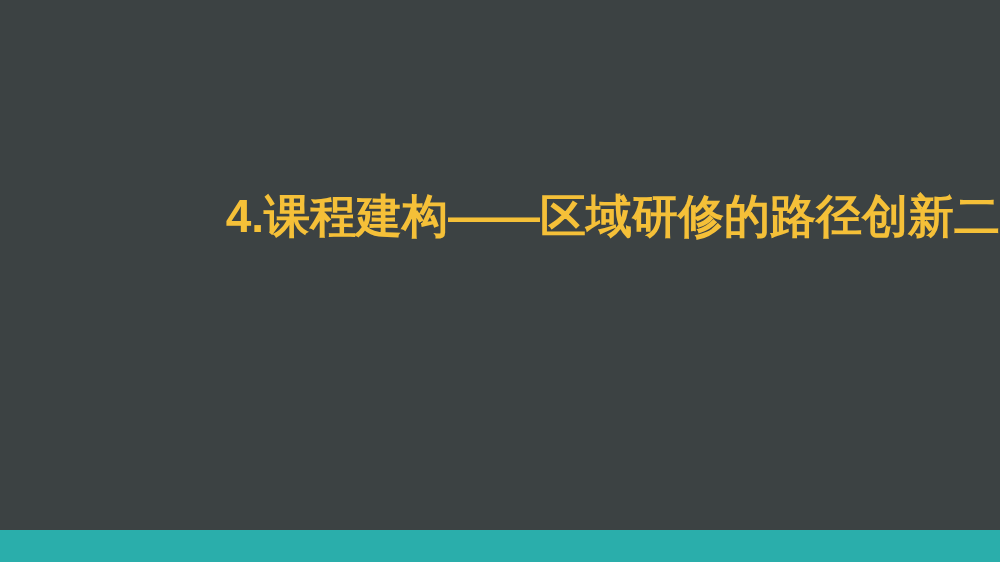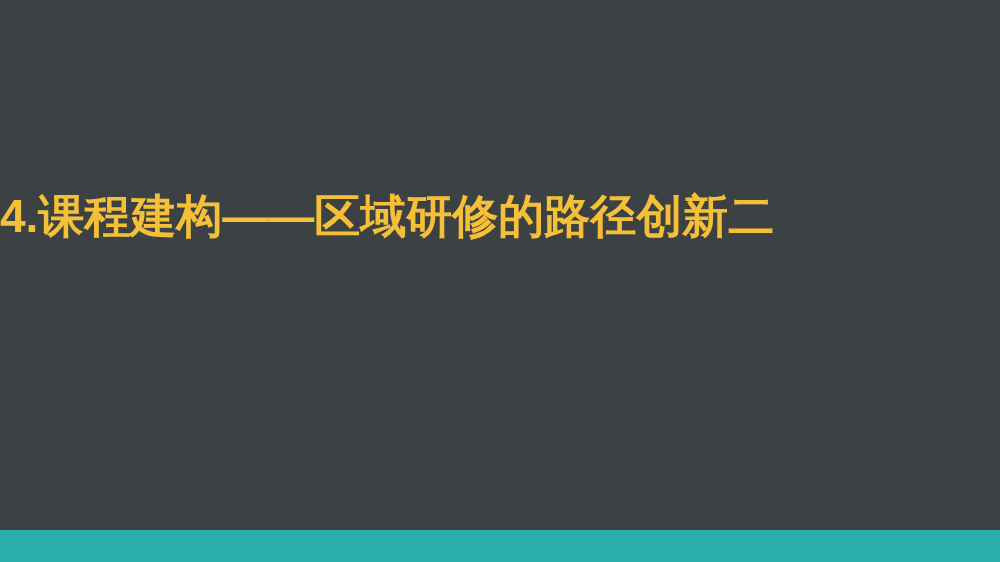--- a/index.html
+++ b/index.html
@@ -19,21 +19,21 @@
     height: 562px;
     background: #3c4243;
     box-sizing: border-box;
     overflow: hidden;
   }
   .title-wrap {
     position: absolute;
     left: 0;
     top: 186px;
     width: 1000px;
-    text-align: left;
+    text-align: right;
   }
   .slide-title {
     display: inline-block;
     color: #f5c038;
     font-family: "Liberation Sans", sans-serif;
     font-weight: bold;
     font-size: 46px;
     line-height: 60px;
     letter-spacing: 0px;
     white-space: nowrap;

